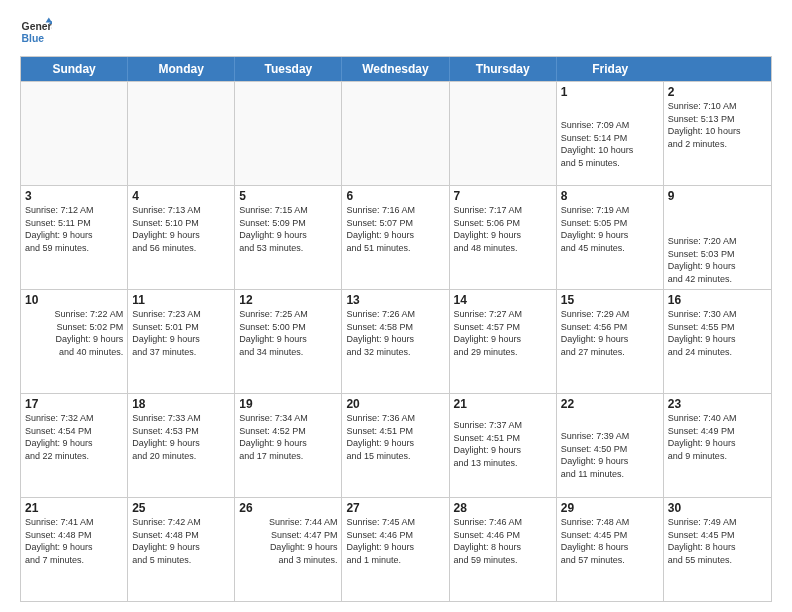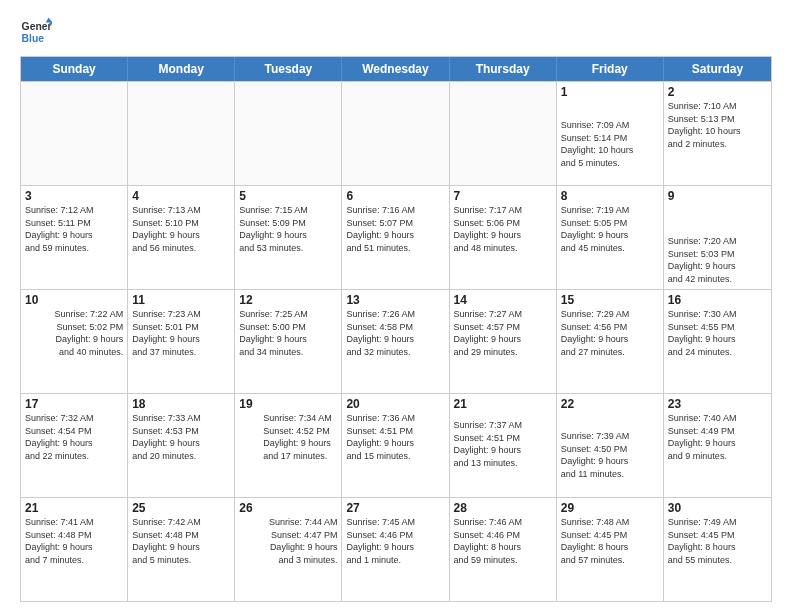--- a/index.html
+++ b/index.html
@@ -119,21 +119,20 @@
   </div>
 
   <div class="calendar">
     <div class="cal-header-row">
     <div class="cal-header-cell">Sunday</div>
         <div class="cal-header-cell">Monday</div>
         <div class="cal-header-cell">Tuesday</div>
         <div class="cal-header-cell">Wednesday</div>
         <div class="cal-header-cell">Thursday</div>
         <div class="cal-header-cell">Friday</div>
-        <div class="cal-header-cell">Saturday</div>
       </div>
     <div class="cal-body">
     <div class="cal-row">
           <div class="cal-cell empty"></div>
           <div class="cal-cell empty"></div>
           <div class="cal-cell empty"></div>
           <div class="cal-cell empty"></div>
           <div class="cal-cell empty"></div>
           <div class="cal-cell">
             <span class="day-num">1</span>
@@ -262,21 +261,21 @@
           </div>
           <div class="cal-cell">
             <span class="day-num">18</span>
             <div class="day-info" style="white-space: pre-line;">Sunrise: 7:33 AM
 Sunset: 4:53 PM
 Daylight: 9 hours
 and 20 minutes.</div>
           </div>
           <div class="cal-cell">
             <span class="day-num">19</span>
-            <div class="day-info" style="white-space: pre-line; margin-left: 24px;">Sunrise: 7:34 AM
+            <div class="day-info" style="white-space: pre-line;">Sunrise: 7:34 AM
 Sunset: 4:52 PM
 Daylight: 9 hours
 and 17 minutes.</div>
           </div>
           <div class="cal-cell">
             <span class="day-num">20</span>
             <div class="day-info" style="white-space: pre-line;">Sunrise: 7:36 AM
 Sunset: 4:51 PM
 Daylight: 9 hours
 and 15 minutes.</div>

